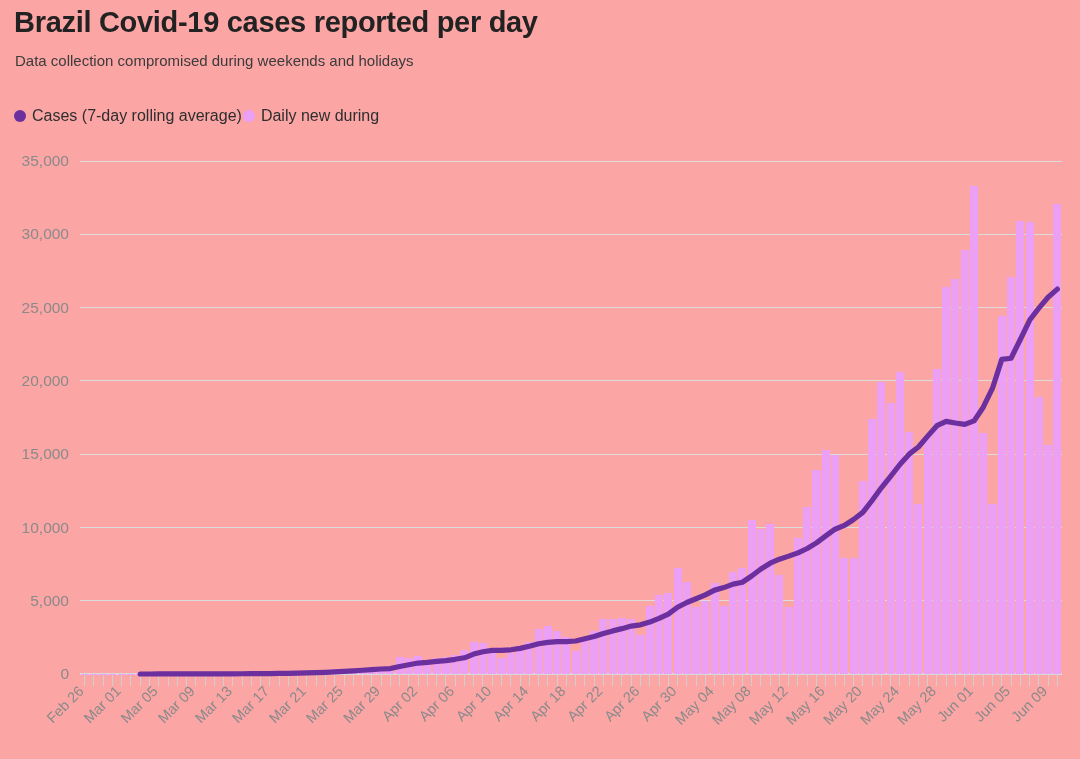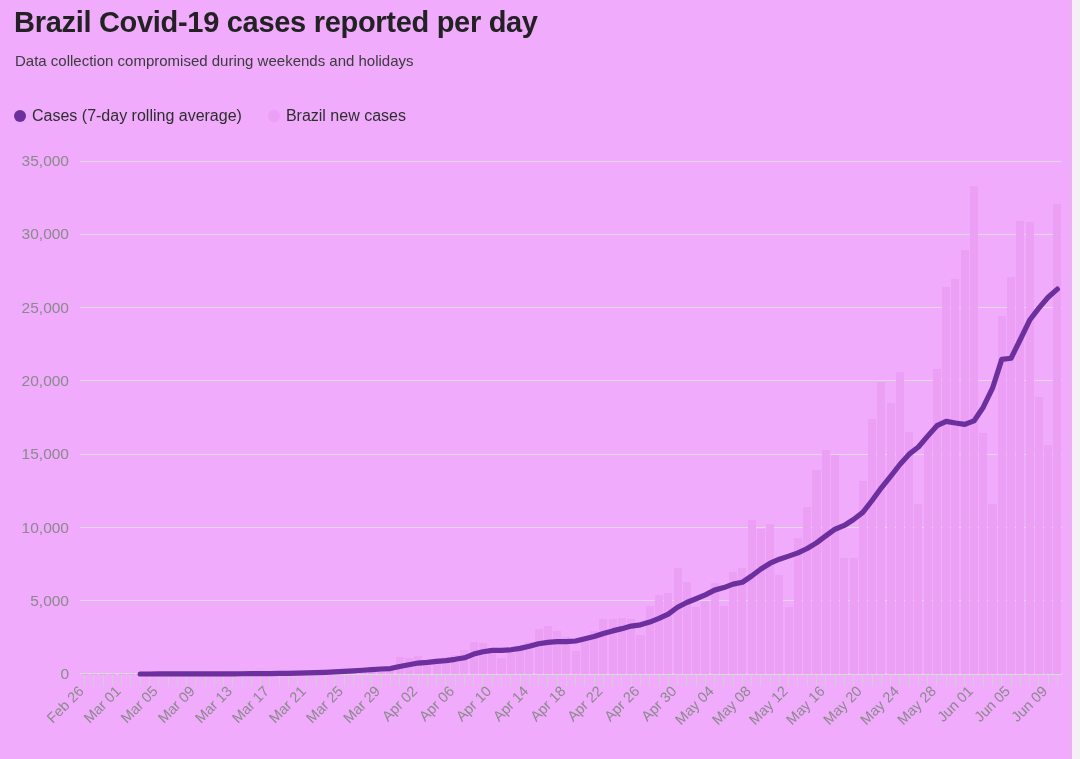--- a/index.html
+++ b/index.html
@@ -13,21 +13,22 @@
     height: 759px;
     font-family: "Liberation Sans", sans-serif;
     color: #333333;
     overflow: hidden;
     position: relative;
   }
   #root {
     width: 1072px;
     height: 759px;
     position: relative;
-    background: #f0abfc;
+    background: #fca5a5;
+    padding-left: 8px;
   }
   .chart-title {
     position: absolute;
     left: 14px;
     top: 6px;
     font-size: 29px;
     font-weight: bold;
     color: #222222;
     letter-spacing: -0.3px;
     white-space: nowrap;
@@ -40,21 +41,21 @@
     font-weight: normal;
     color: #3b3b3b;
     white-space: nowrap;
   }
   .legend {
     position: absolute;
     left: 14px;
     top: 105px;
     display: flex;
     align-items: center;
-    gap: 26px;
+    gap: 1px;
     height: 22px;
   }
   .legend-item {
     display: flex;
     align-items: center;
     gap: 6px;
   }
   .legend-dot {
     width: 12px;
     height: 12px;
@@ -115,21 +116,21 @@
 
   <div class="chart-subtitle">Data collection compromised during weekends and holidays</div>
 
   <div class="legend" id="legend">
       <div class="legend-item">
         <span class="legend-dot" style="background: rgb(107, 47, 158);"></span>
         <span class="legend-label">Cases (7-day rolling average)</span>
       </div>
       <div class="legend-item">
         <span class="legend-dot" style="background: rgb(235, 159, 245);"></span>
-        <span class="legend-label">Brazil new cases</span>
+        <span class="legend-label">Daily new during</span>
       </div>
     </div>
 
   <div class="plot-wrap">
     <svg class="chart-svg" id="chart-svg" width="1080" height="759">
         <text x="69" y="675" class="ytick-label">0</text>
         <line x1="80" y1="600.7142857142858" x2="1062" y2="600.7142857142858" class="gridline"></line>
         <text x="69" y="601.7142857142858" class="ytick-label">5,000</text>
         <line x1="80" y1="527.4285714285714" x2="1062" y2="527.4285714285714" class="gridline"></line>
         <text x="69" y="528.4285714285714" class="ytick-label">10,000</text>

